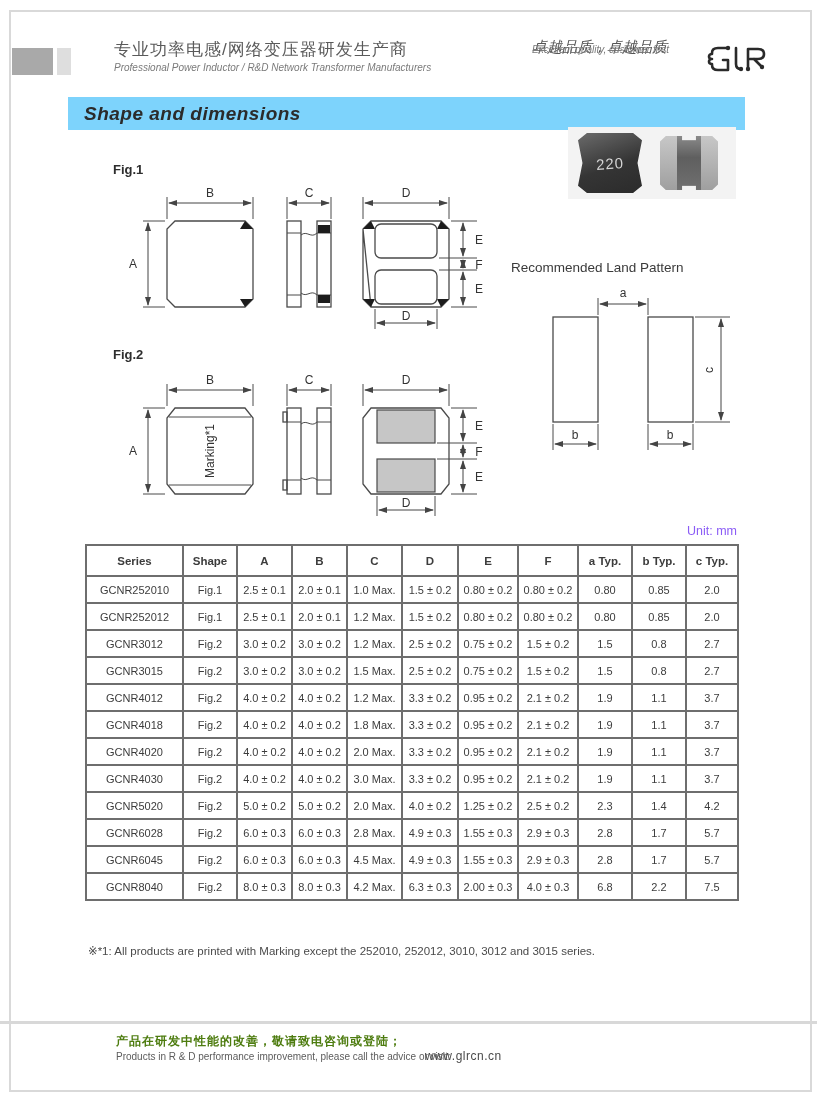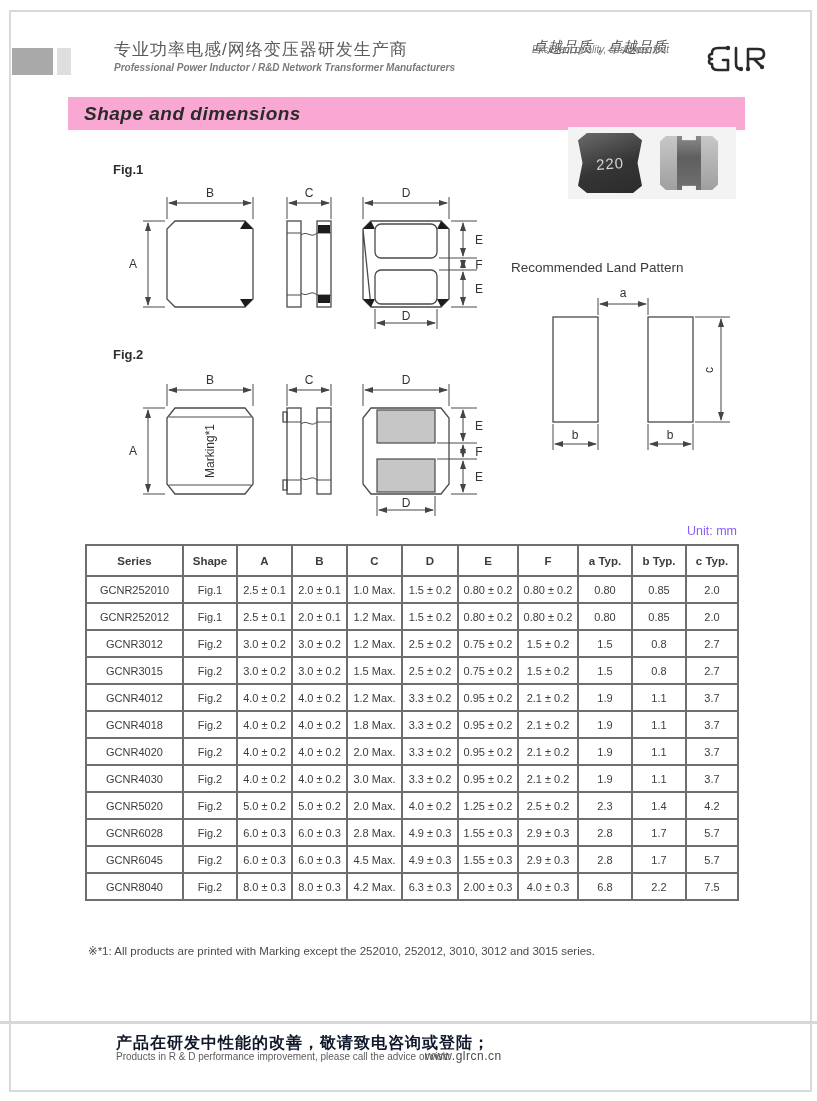--- a/index.html
+++ b/index.html
@@ -7,26 +7,26 @@
     width:817px;height:1101px;position:relative;background:#fff;
     font-family:"Liberation Sans","DejaVu Sans",sans-serif;color:#3c3c3c;
     overflow:hidden;
   }
   .page-border{position:absolute;left:9px;top:10px;width:799px;height:1078px;
     border:2px solid #d9d9d9;pointer-events:none;}
   
   .sq-dark{position:absolute;left:12px;top:48px;width:41px;height:27px;background:#a9a9a9;}
   .sq-light{position:absolute;left:57px;top:48px;width:14px;height:27px;background:#dedede;}
   .hdr-title-zh{position:absolute;left:114px;top:38px;font-size:17px;color:#5a5a5a;letter-spacing:1px;}
-  .hdr-title-en{position:absolute;left:114px;top:62px;font-size:10px;font-style:italic;color:#7a7a7a;font-weight:bold;}
+  .hdr-title-en{position:absolute;left:114px;top:62px;font-size:10px;font-style:italic;color:#7a7a7a;}
   .hdr-tag-zh{position:absolute;left:532px;top:38px;font-size:15px;font-style:italic;color:#555;}
   .hdr-tag-en{position:absolute;left:532px;top:44px;font-size:10px;font-style:italic;color:#7a7a7a;}
   .logo{position:absolute;left:706px;top:40px;}
   
-  .section-bar{position:absolute;left:68px;top:97px;width:677px;height:33px;background:#f9a8d4;
+  .section-bar{position:absolute;left:68px;top:97px;width:677px;height:33px;background:#7dd3fc;
     display:flex;align-items:center;}
   .section-bar .t{font-size:19px;font-weight:bold;font-style:italic;color:#2b2b2b;padding-left:16px;letter-spacing:.5px;}
   
   .fig-label{position:absolute;font-size:13px;font-weight:bold;color:#2e2e2e;}
   .fig1-label{left:113px;top:162px;}
   .fig2-label{left:113px;top:347px;}
   .fig1-svg{position:absolute;left:95px;top:183px;}
   .fig2-svg{position:absolute;left:95px;top:370px;}
   .land-title{position:absolute;left:511px;top:260px;font-size:13.5px;color:#3a3a3a;}
   .land-svg{position:absolute;left:518px;top:282px;}
@@ -47,21 +47,21 @@
   .unit{position:absolute;left:0;top:524px;width:737px;text-align:right;font-size:12.5px;font-weight:normal;color:#8b5cf6;}
   .dim-table-wrap{position:absolute;left:85px;top:544px;width:652px;}
   table.dim{width:100%;border-collapse:collapse;table-layout:fixed;border:2px solid #a3a3a3;}
   table.dim th,table.dim td{border:2px solid #6e6e6e;text-align:center;vertical-align:middle;
     font-size:11px;color:#3c3c3c;padding:0;overflow:hidden;white-space:nowrap;}
   table.dim th{height:29px;font-size:11.5px;}
   table.dim td{height:25px;}
   
   .footnote{position:absolute;left:88px;top:944px;font-size:11.5px;color:#4a4a4a;}
   .footer-divider{position:absolute;left:0;top:1021px;width:817px;height:3px;background:#d8d8d8;}
-  .footer-zh{position:absolute;left:116px;top:1033px;font-size:16px;color:#0f172a;font-weight:bold;letter-spacing:1px;}
+  .footer-zh{position:absolute;left:116px;top:1033px;font-size:12px;color:#4d7c0f;font-weight:bold;letter-spacing:1px;}
   .footer-en{position:absolute;left:116px;top:1051px;font-size:10px;color:#5c5c5c;}
   .footer-site{position:absolute;left:425px;top:1049px;font-size:12px;color:#4a4a4a;letter-spacing:.5px;}
   
   svg .ln{stroke:#4a4a4a;stroke-width:1.3;fill:none;}
   svg .thin{stroke:#4a4a4a;stroke-width:1;fill:none;}
   svg .dim{stroke:#444;stroke-width:1;fill:none;}
   svg text{font-family:"Liberation Sans","DejaVu Sans",sans-serif;font-size:12px;fill:#333;}
   svg .pad2{fill:#c6c6c6;stroke:#4a4a4a;stroke-width:1.2;}
   svg .blk{fill:#1c1c1c;}
 </style>

